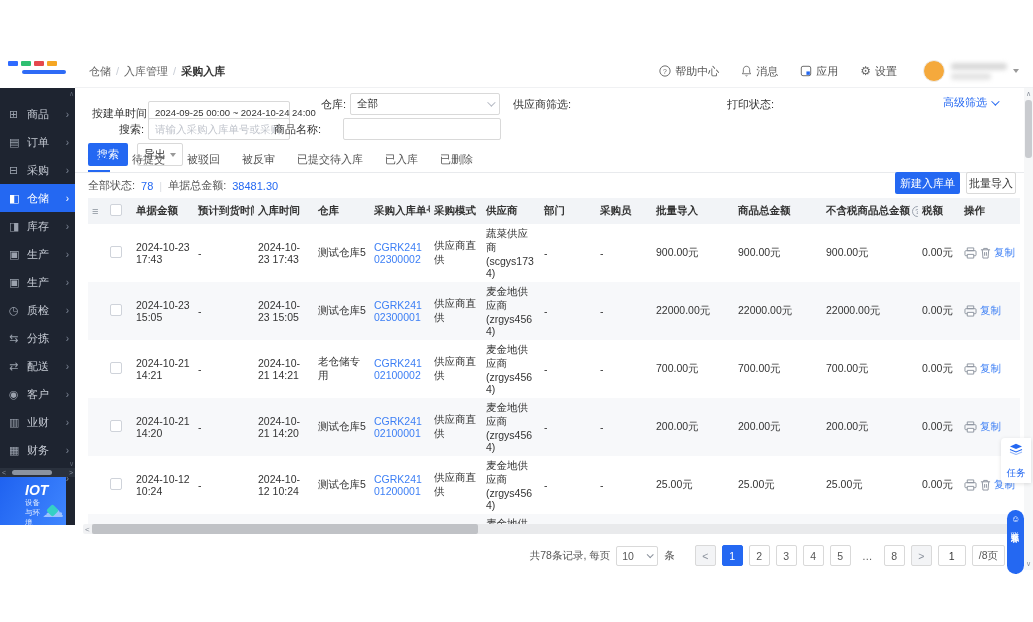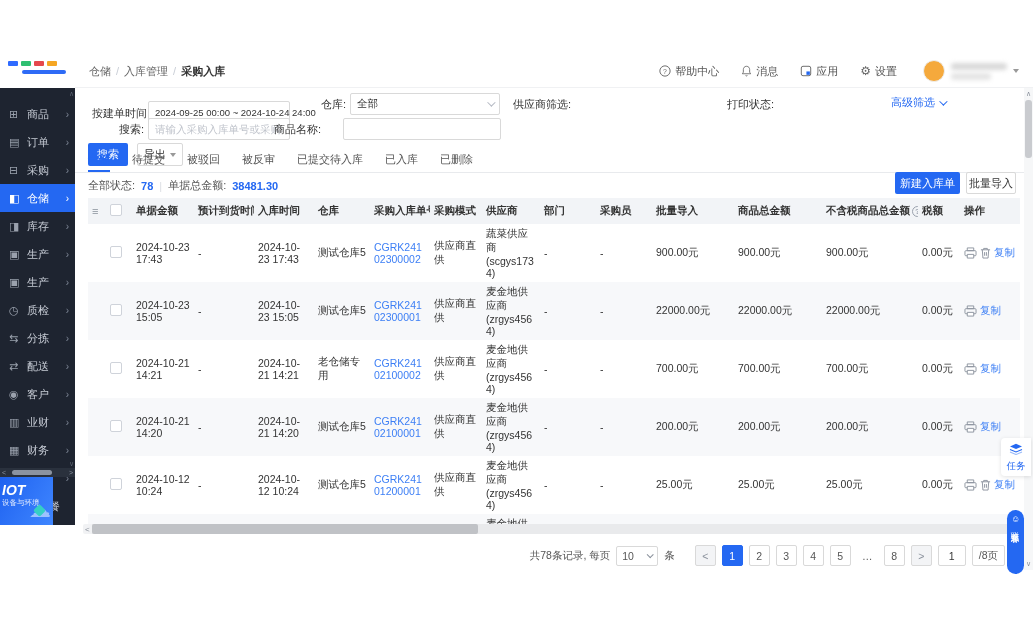--- a/index.html
+++ b/index.html
@@ -16,21 +16,21 @@
   .side-menu{padding-top:12px}
   .side-item{position:relative;height:28px;display:flex;align-items:center;padding:0 6px 0 9px;color:#c6cbd4;font-size:11px;cursor:pointer}
   .side-item .ico{width:13px;font-size:11px;margin-right:5px;color:#9aa1ad}
   .side-item .lbl{flex:1;white-space:nowrap}
   .side-item .arr{font-size:10px;color:#7d8594}
   .side-item.active{background:#2468f2;color:#fff}
   .side-item.active .ico,.side-item.active .arr{color:#fff}
   .side-hscroll{position:absolute;left:0;bottom:48px;width:75px;height:9px;background:#2a313d;display:flex;align-items:center}
   .side-hscroll .a{color:#8b93a0;font-size:7px;padding:0 2px}
   .side-hscroll .thumb{flex:0 0 40px;height:5px;background:#8b93a0;border-radius:3px;margin-left:4px}
-  .iot{position:absolute;left:0;bottom:0;width:53px;height:48px;background:linear-gradient(120deg,#1f62f0,#3f86ff);color:#fff;padding:6px 2px;overflow:hidden}
+  .iot{position:absolute;left:0;bottom:0;width:66px;height:48px;background:linear-gradient(120deg,#1f62f0,#3f86ff);color:#fff;padding:6px 25px;overflow:hidden}
   .iot .t{font-size:14px;font-weight:bold;font-style:italic;line-height:15px}
   .iot .s{font-size:7.5px;opacity:.85}
   .iot .cloud{position:absolute;right:2px;bottom:4px;font-size:22px;color:#9cc2ff;line-height:22px}
   .iot .cube{position:absolute;right:9px;bottom:10px;width:9px;height:9px;background:#35d0c5;transform:rotate(45deg);border-radius:2px}
   
   .topbar{position:absolute;left:75px;top:0;width:958px;height:33px;background:#fff;border-bottom:1px solid #f0f1f3;display:flex;align-items:center;padding:0 14px;font-size:11px;color:#666}
   .crumb{display:flex;align-items:center;gap:5px}
   .crumb .sep{color:#c9ced6}
   .crumb .cur{color:#333;font-weight:bold}
   .top-actions{margin-left:auto;display:flex;align-items:center;gap:22px;color:#555}
@@ -55,21 +55,21 @@
   .btn-primary{position:absolute;background:#2468f2;color:#fff;border:none;border-radius:2px;font-size:11px;cursor:pointer}
   .btn-plain{position:absolute;background:#fff;color:#333;border:1px solid #d9d9d9;border-radius:2px;font-size:11px;cursor:pointer;display:flex;align-items:center;justify-content:center;gap:4px}
   .adv-link{position:absolute;color:#2468f2;font-size:11px;display:flex;align-items:center;gap:4px;cursor:pointer}
   .adv-link .chev{width:6px;height:6px;border-right:1.4px solid #2468f2;border-bottom:1.4px solid #2468f2;transform:rotate(45deg) translateY(-2px)}
   
   .tabs{position:absolute;left:0;top:64px;width:100%;height:21px;border-bottom:1px solid #e8eaed;display:flex;gap:22px;padding-left:13px;font-size:11px}
   .tab{color:#555;cursor:pointer;padding-bottom:5px}
   .tab.active{color:#2468f2;border-bottom:2px solid #2468f2;font-weight:bold}
   
   .summary{position:absolute;left:13px;top:90px;font-size:11px;color:#555;display:flex;align-items:center;gap:6px}
-  .summary b{color:#2468f2;font-weight:bold}
+  .summary b{color:#2468f2;font-weight:normal}
   .summary .pipe{color:#dcdfe4}
   
   .tbl{position:absolute;left:13px;top:110px;width:932px;border-collapse:collapse;table-layout:fixed;font-size:10.5px;color:#333}
   .tbl th{background:#f2f4f7;font-weight:bold;text-align:left;padding:6px 4px;height:24px;white-space:nowrap;overflow:hidden}
   .tbl td{padding:3px 4px;height:32px;vertical-align:middle;word-wrap:break-word}
   .tbl tr.even td{background:#f7f8fa}
   .cb{display:inline-block;width:12px;height:12px;border:1px solid #cfd3da;border-radius:2px;background:#fff;cursor:pointer}
   .colset{color:#8a919c;font-size:11px;cursor:pointer}
   .order-link{color:#3d7ff5;word-break:break-all;cursor:pointer}
   .qmark{display:inline-block;width:11px;height:11px;border:1px solid #9aa1ad;border-radius:50%;color:#9aa1ad;font-size:8px;line-height:10px;text-align:center;margin-left:2px;vertical-align:middle}
@@ -91,21 +91,21 @@
   .pp-sel{width:42px;height:20px;border:1px solid #d9d9d9;border-radius:2px;display:flex;align-items:center;padding:0 5px;gap:4px;cursor:pointer;background:#fff}
   .pp-sel .chev{margin-left:auto;width:5px;height:5px;border-right:1.2px solid #8a919c;border-bottom:1.2px solid #8a919c;transform:rotate(45deg) translateY(-1px)}
   .pg{min-width:21px;height:21px;border:1px solid #d9d9d9;border-radius:2px;background:#fff;display:flex;align-items:center;justify-content:center;cursor:pointer;color:#555}
   .pg.arrow{background:#f3f4f6;color:#8a919c}
   .pg.active{background:#2468f2;border-color:#2468f2;color:#fff}
   .pg.dots{border:none;background:transparent;cursor:default}
   .jump{width:28px;height:21px;border:1px solid #d9d9d9;border-radius:2px;text-align:center;font-size:10.5px;color:#333;outline:none}
   .total-pg{height:21px;border:1px solid #d9d9d9;border-radius:2px;background:#fff;display:flex;align-items:center;padding:0 6px}
   
   .task-float{position:absolute;right:2px;top:383px;width:30px;text-align:center;background:#fff;border-radius:4px 0 0 4px;box-shadow:0 1px 4px rgba(0,0,0,.12);padding:3px 0;cursor:pointer}
-  .task-float .t{font-size:9.5px;color:#2468f2;display:block;margin-top:1px}
+  .task-float .t{font-size:9.5px;color:#2468f2;display:block;margin-top:8px}
   .service-float{position:absolute;right:9px;top:455px;width:17px;height:64px;background:#2468f2;border-radius:9px;color:#fff;display:flex;flex-direction:column;align-items:center;padding-top:4px;cursor:pointer}
   .service-float .face{font-size:9px;line-height:10px}
   .service-float .vt{writing-mode:vertical-rl;font-size:8.5px;letter-spacing:1px;margin-top:1px}
 </style>
 </head>
 <body>
 
 <div class="app">
 
   <div class="logo-box">
@@ -268,21 +268,21 @@
           <path d="M1 4.5h10M3.5 1v2M8.5 1v2" stroke="#b3b8c2"></path>
         </svg>
     </div>
     <span class="flabel" style="left:246px;top:5px">仓库:</span>
     <div class="fbox" style="left:275px;top:5px;width:150px">
       <span>全部</span>
         <span class="chev"></span>
     </div>
     <span class="flabel" style="left:438px;top:5px">供应商筛选:</span>
     <span class="flabel" style="left:652px;top:5px">打印状态:</span>
-    <span class="adv-link" style="left:816px;top:7px">
+    <span class="adv-link" style="left:868px;top:7px">
       <span>高级筛选</span>
         <span class="chev"></span>
     </span>
 
     <span class="flabel" style="left:44px;top:30px">搜索:</span>
     <div class="fbox" style="left:73px;top:30px;width:142px">
       <input placeholder="请输入采购入库单号或采购单编号" style="">
     </div>
     <span class="flabel" style="left:199px;top:30px">商品名称:</span>
     <div class="fbox" style="left:268px;top:30px;width:158px">

